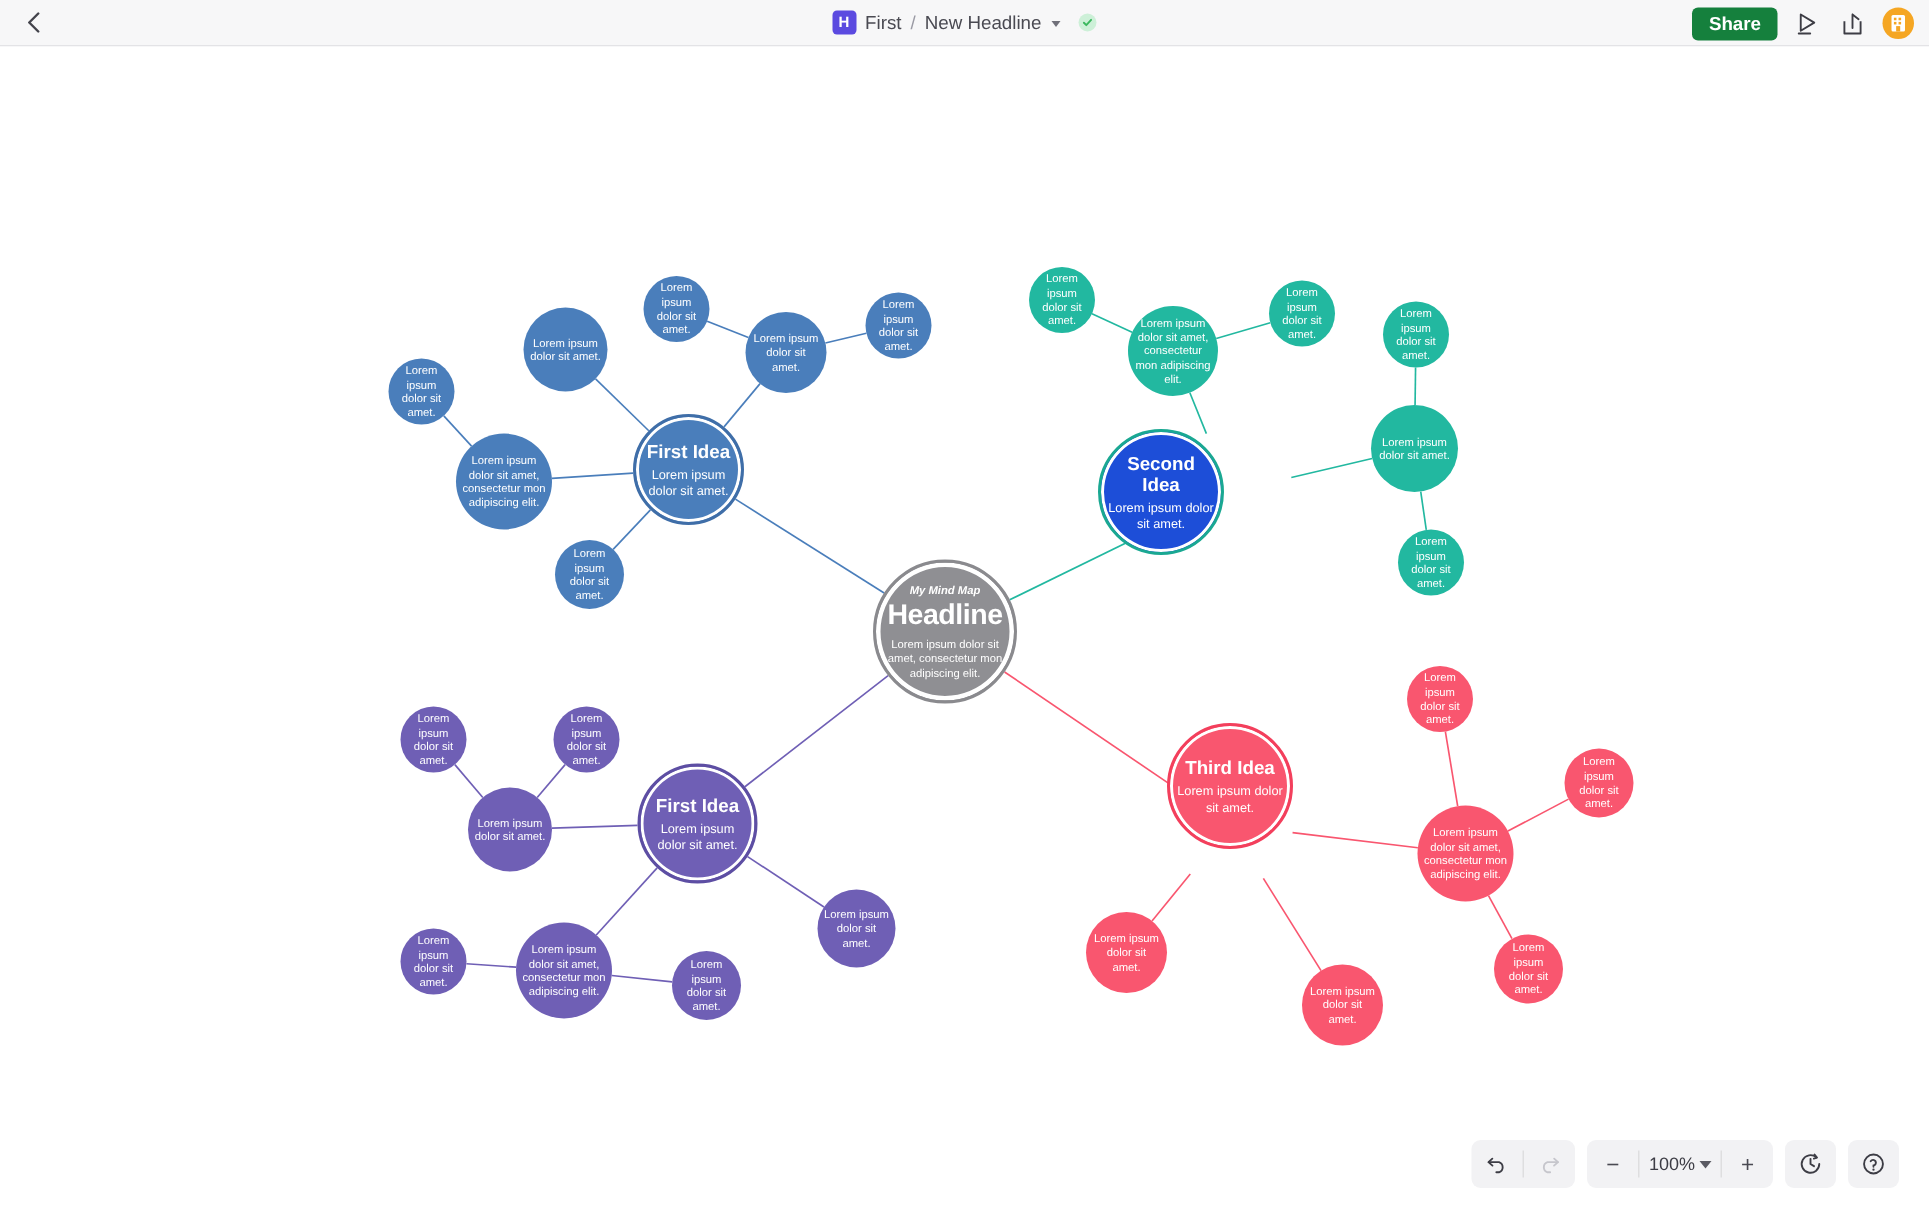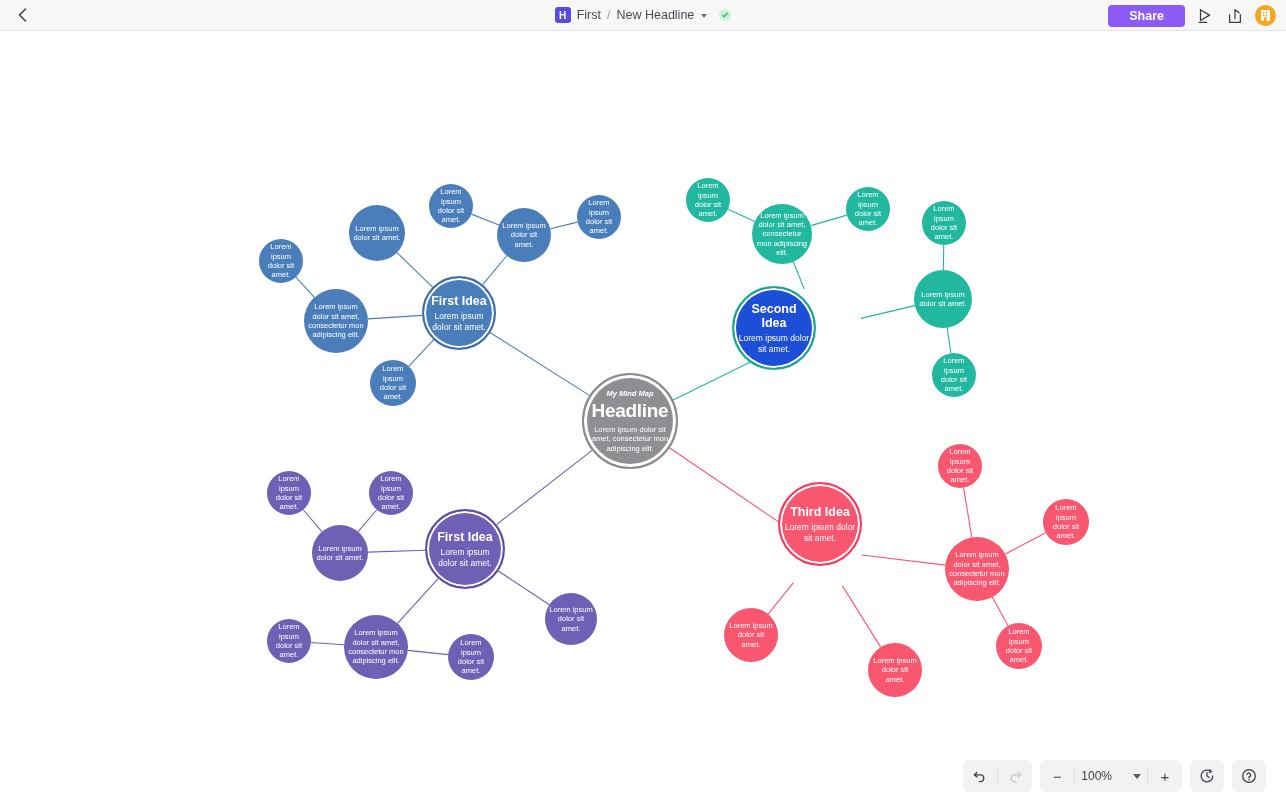--- a/index.html
+++ b/index.html
@@ -50,23 +50,23 @@
     background: #cdf0d8; margin-left: 6px;
     display: flex; align-items: center; justify-content: center;
   }
   .save-check svg { display:block; }
 
   .topbar-right {
     position: absolute; right: 10px; top: 0; height: 31px;
     display: flex; align-items: center; gap: 10px;
   }
   .share-btn {
-    background: #8b5cf6; color: #fff;
+    background: #15803d; color: #fff;
     font-size: 12.5px; font-weight: bold;
-    padding: 4px 21px; border-radius: 4px;
+    padding: 4px 11px; border-radius: 4px;
     cursor: pointer; line-height: 14px;
   }
   .ticon { width: 20px; height: 20px; display:flex; align-items:center; justify-content:center; cursor:pointer; }
   .avatar {
     width: 21px; height: 21px; border-radius: 50%;
     background: #f5a623;
     display:flex; align-items:center; justify-content:center;
     cursor: pointer;
   }
 
@@ -146,21 +146,21 @@
   }
   .bbtn {
     width: 34px; height: 32px;
     display: flex; align-items: center; justify-content: center;
     cursor: pointer; font-size: 15px; color: #4a4a52;
   }
   .bbtn.disabled { color: #c6c6cc; cursor: default; }
   .bdiv { width: 1px; height: 18px; background: #dededf; }
   .zoom-val {
     font-size: 12px; color: #3d3d45; padding: 0 6px;
-    display: flex; align-items: center; gap: 21px; cursor: pointer;
+    display: flex; align-items: center; gap: 3px; cursor: pointer;
     height: 32px;
     text-align: right;
   }
   .zcaret {
     width: 0; height: 0;
     border-left: 4px solid transparent;
     border-right: 4px solid transparent;
     border-top: 5px solid #5a5a62;
   }
   .bsingle {

